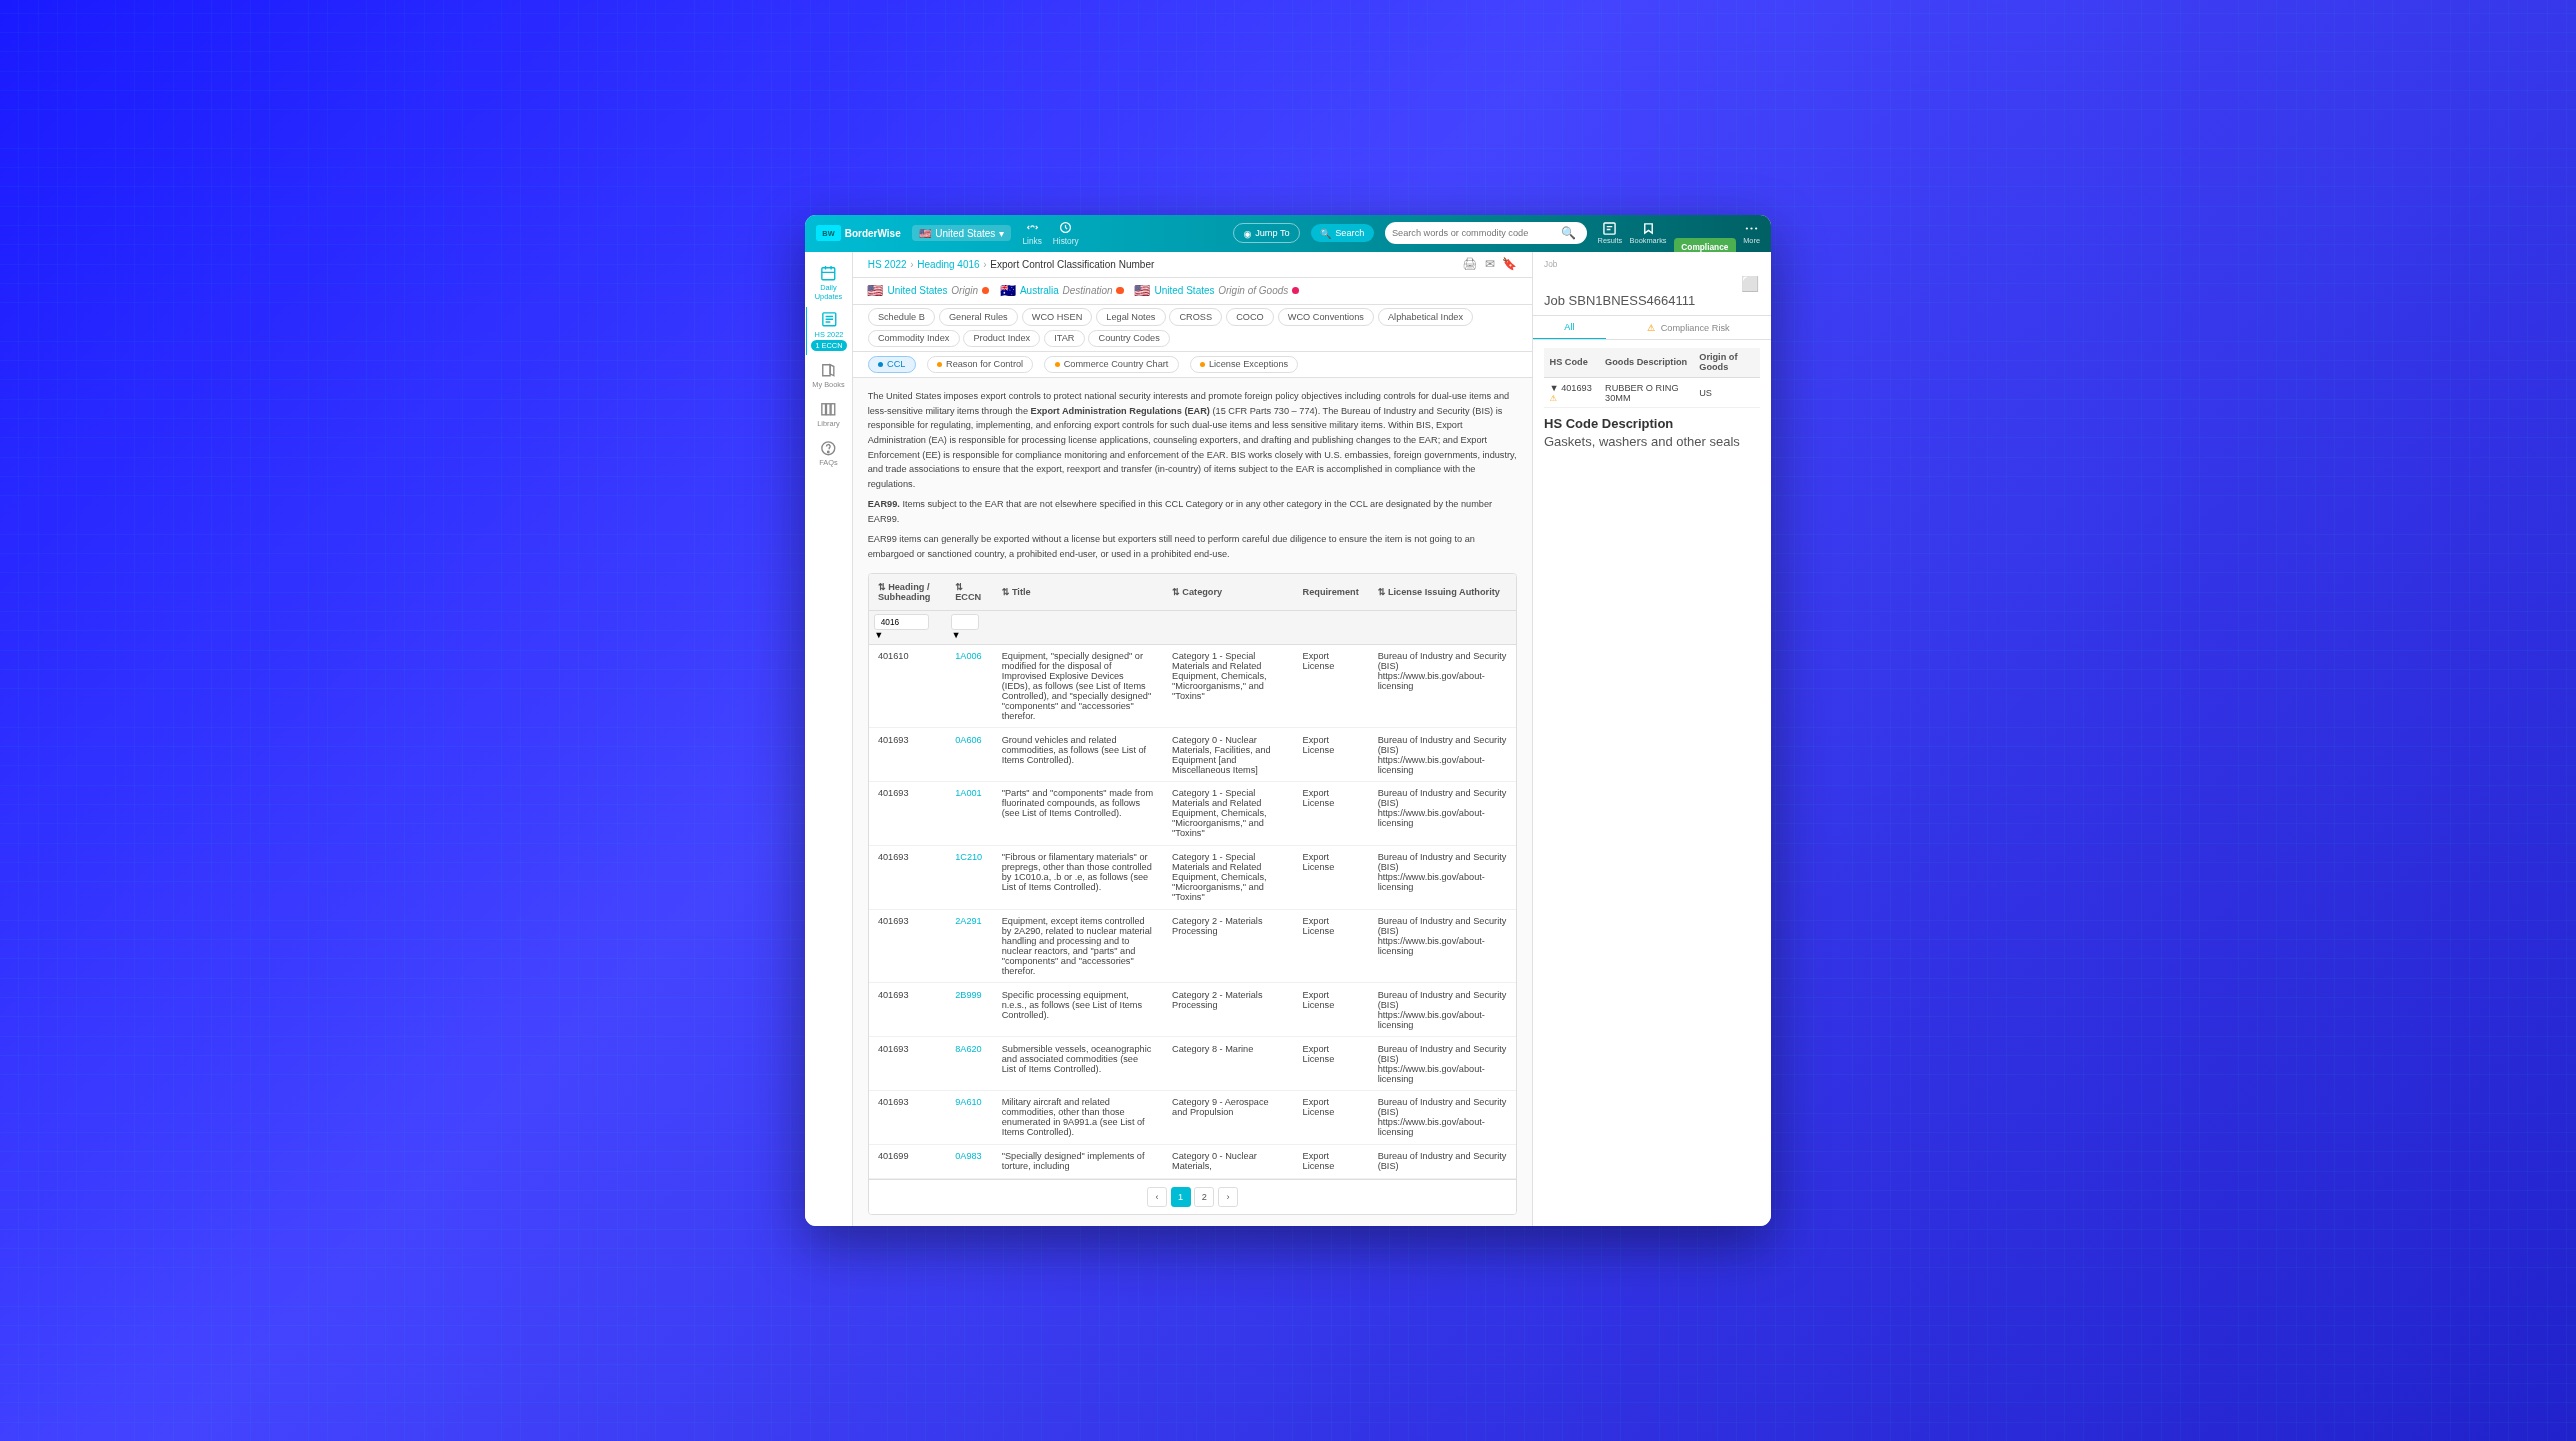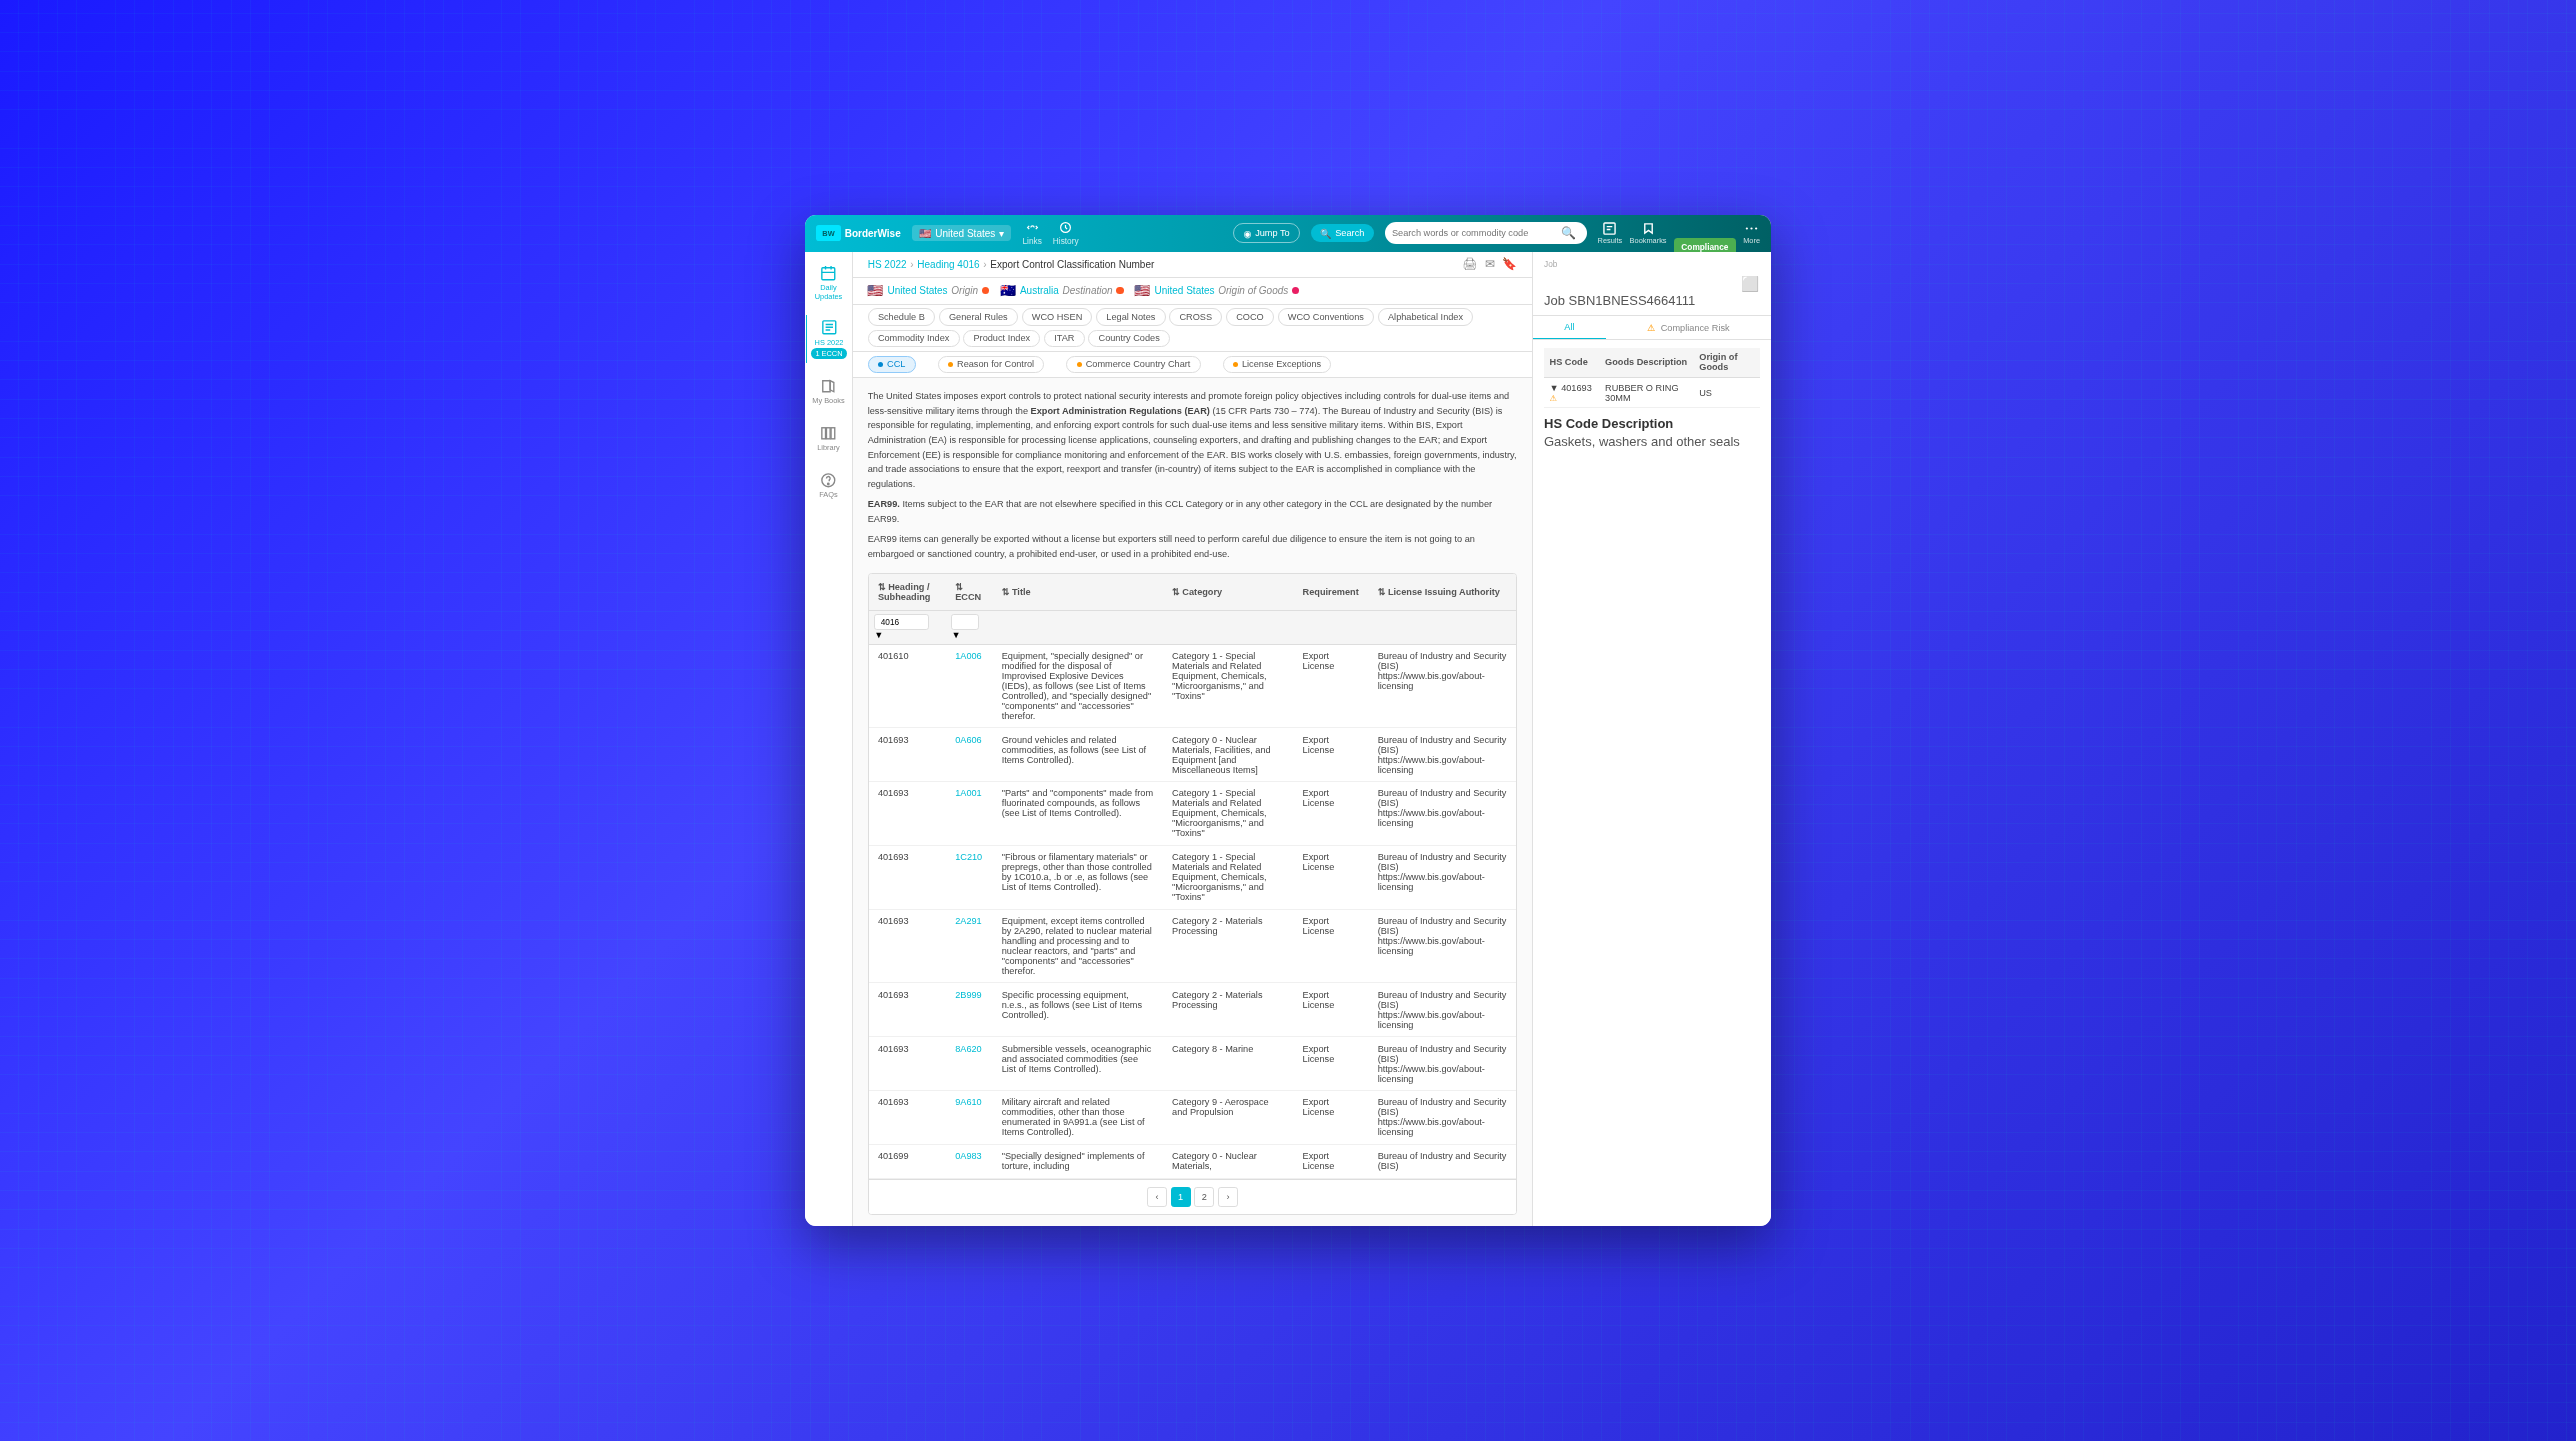--- a/index.html
+++ b/index.html
@@ -169,21 +169,21 @@
 
     
     .left-sidebar {
       width: 48px;
       background: white;
       border-right: 0.9px solid #e0e0e0;
       display: flex;
       flex-direction: column;
       align-items: center;
       padding: 7.4px 0;
-      gap: 9px;
+      gap: 1px;
     }
 
     .sidebar-item {
       display: flex;
       flex-direction: column;
       align-items: center;
       padding: 5.5px 3.7px;
       cursor: pointer;
       color: #888;
       font-size: 7.4px;
@@ -274,21 +274,21 @@
       cursor: pointer;
       color: #555;
       background: white;
     }
 
     
     .subtabs-row {
       background: white;
       padding: 3.7px 14.7px;
       display: flex;
-      gap: 22px;
+      gap: 11px;
       border-bottom: 0.9px solid #e0e0e0;
     }
 
     .subtab-chip {
       padding: 2.8px 9.2px;
       border: 0.9px solid #ddd;
       border-radius: 11px;
       font-size: 9.2px;
       cursor: pointer;
       color: #555;

